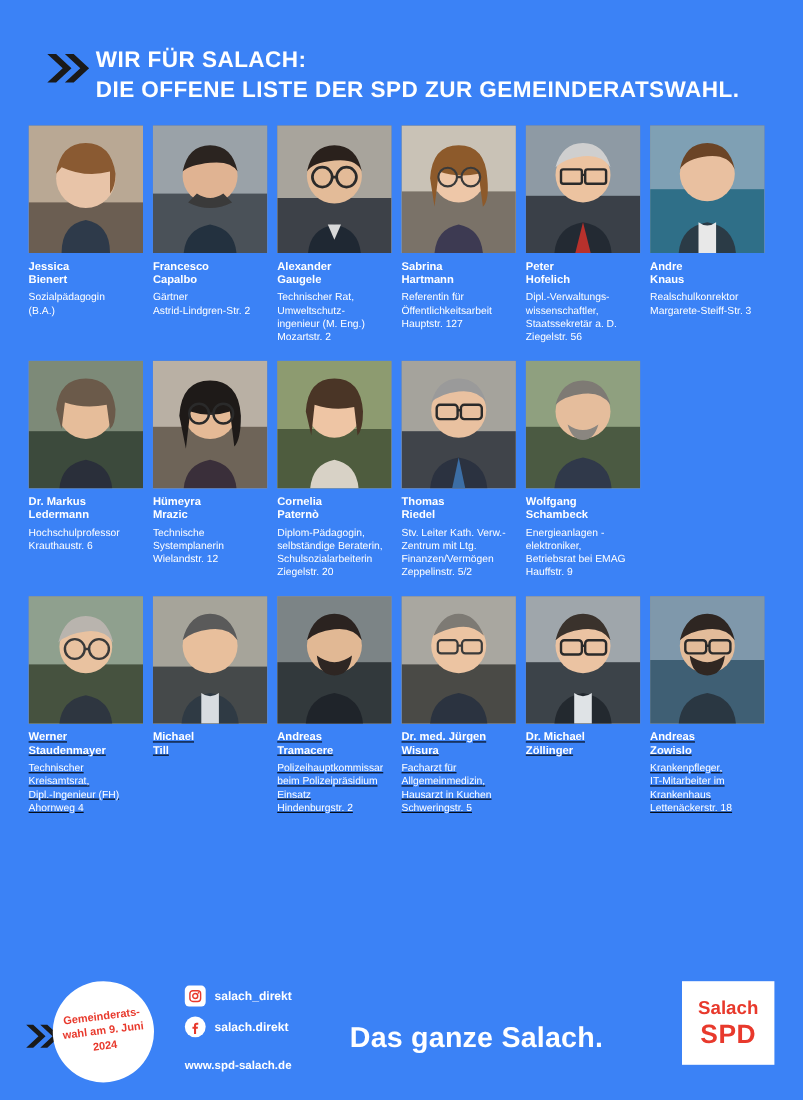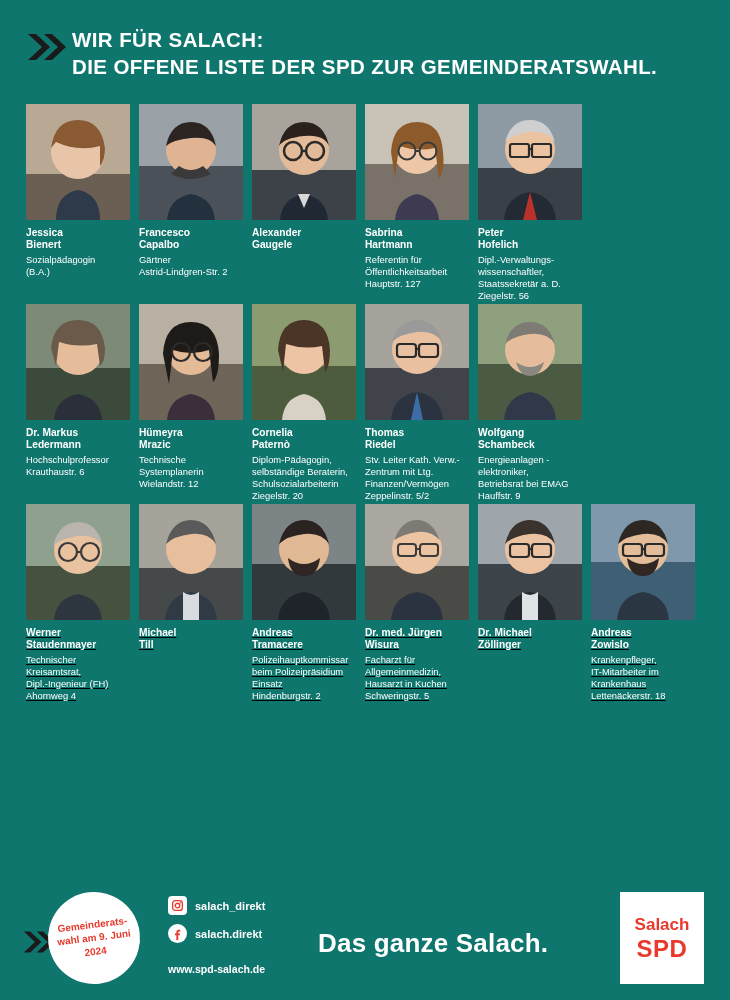--- a/index.html
+++ b/index.html
@@ -5,22 +5,22 @@
   * { box-sizing: border-box; margin: 0; padding: 0; }
   html, body {
     width: 730px; height: 1000px;
     background: #e8392c;
     font-family: "Liberation Sans", sans-serif;
     overflow: hidden;
   }
   .poster {
     position: relative;
     width: 730px; height: 1000px;
-    background: #0f766e;
-    padding: 0;
+    background: #3b82f6;
+    padding: 15px;
   }
 
   
   .header {
     display: flex;
     align-items: flex-start;
     padding: 26px 30px 0 26px;
   }
   .chevrons {
     width: 46px;
@@ -42,22 +42,23 @@
   
   .grid {
     position: absolute;
     top: 104px;
     left: 26px;
     width: 678px;
   }
   .row {
     display: flex;
     gap: 0px;
-  }
-  .row + .row { margin-top: 2px; }
+    margin-top: 10px;
+  }
+  .row + .row { margin-top: 16px; }
   .cell {
     width: 113px;
     padding-right: 9px;
   }
   .photo {
     width: 104px;
     height: 116px;
     background: #8a8f94;
     overflow: hidden;
     position: relative;
@@ -139,21 +140,21 @@
     position: absolute;
     left: 318px; top: 38px;
     color: #ffffff;
     font-weight: bold;
     font-size: 26px;
     letter-spacing: 0.2px;
   }
   .logo {
     position: absolute;
     right: 26px; top: 2px;
-    width: 84px; height: 92px;
+    width: 84px; height: 76px;
     background: #ffffff;
     display: flex;
     flex-direction: column;
     align-items: center;
     justify-content: center;
     color: #e8392c;
     font-weight: bold;
   }
   .logo-top { font-size: 17px; line-height: 1; margin-bottom: 4px; }
   .logo-bot { font-size: 24px; line-height: 1; letter-spacing: 0.5px; }
@@ -221,20 +222,24 @@
                 <circle cx="41" cy="47" r="9"></circle>
                 <circle cx="63" cy="47" r="9"></circle>
                 <path d="M50 47 h4"></path>
               </g>
               <path d="M28 116 q2-22 24-26 q22 4 24 26z" fill="#1f2833"></path>
               <path d="M46 90 l6 14 l6-14z" fill="#d8d8d8"></path>
             </svg>
         </div>
         <div class="name">Alexander
 Gaugele</div>
+        <div class="detail">Technischer Rat,
+Umweltschutz-
+ingenieur (M. Eng.)
+Mozartstr. 2</div>
       </div>
       <div class="cell">
         <div class="photo">
           <svg viewBox="0 0 104 116">
               <rect width="104" height="116" fill="#c9c2b6"></rect>
               <rect y="60" width="104" height="56" fill="#7a7268"></rect>
               <circle cx="52" cy="46" r="24" fill="#eec7a8"></circle>
               <path d="M26 48 q2-30 26-30 t26 30 q2 20-4 26 l-4-30 q-18 4-36-2 l-4 32z" fill="#8d5a2b"></path>
               <g fill="none" stroke="#3a3a3a" stroke-width="2">
                 <circle cx="42" cy="47" r="8.5"></circle>
@@ -265,20 +270,36 @@
               <path d="M26 116 q2-24 26-28 q24 4 26 28z" fill="#232a33"></path>
               <path d="M52 88 l-7 28 h14z" fill="#b8312c"></path>
             </svg>
         </div>
         <div class="name">Peter
 Hofelich</div>
         <div class="detail">Dipl.-Verwaltungs-
 wissenschaftler,
 Staatssekretär a. D.
 Ziegelstr. 56</div>
+      </div>
+      <div class="cell">
+        <div class="photo">
+          <svg viewBox="0 0 104 116">
+              <rect width="104" height="116" fill="#7fa0b4"></rect>
+              <rect y="58" width="104" height="58" fill="#2f6f88"></rect>
+              <circle cx="52" cy="44" r="25" fill="#e9c0a0"></circle>
+              <path d="M27 40 q5-24 25-24 t25 24 q-6-14-25-12 t-25 12z" fill="#6b4426"></path>
+              <path d="M26 116 q2-24 26-28 q24 4 26 28z" fill="#2b3b46"></path>
+              <path d="M44 88 q8 6 16 0 l0 28 h-16z" fill="#e8e8e8"></path>
+            </svg>
+        </div>
+        <div class="name">Andre
+Knaus</div>
+        <div class="detail">Realschulkonrektor
+Margarete-Steiff-Str. 3</div>
       </div>
     </div>
 
     <div class="row row-2">
       <div class="cell">
         <div class="photo">
           <svg viewBox="0 0 104 116">
               <rect width="104" height="116" fill="#7d8a78"></rect>
               <rect y="64" width="104" height="52" fill="#3c4a3c"></rect>
               <circle cx="52" cy="46" r="25" fill="#e6bd9a"></circle>

